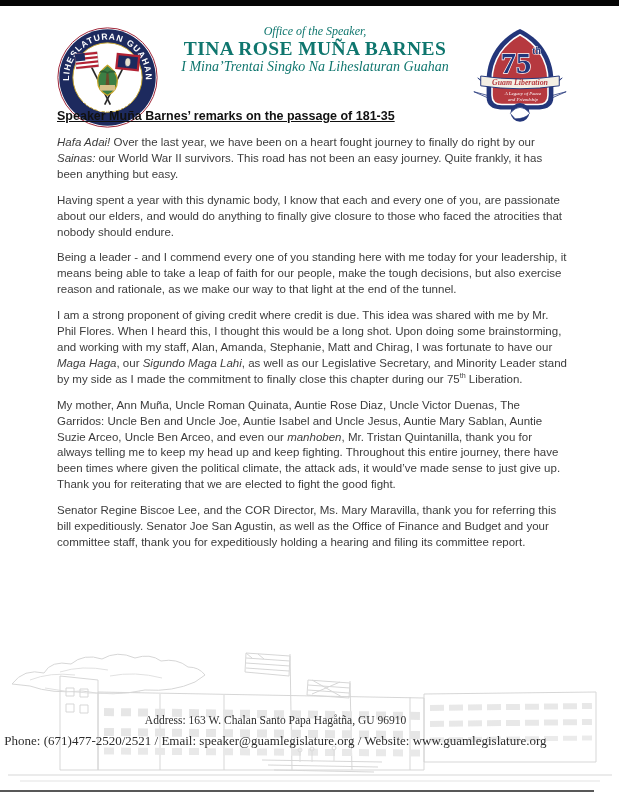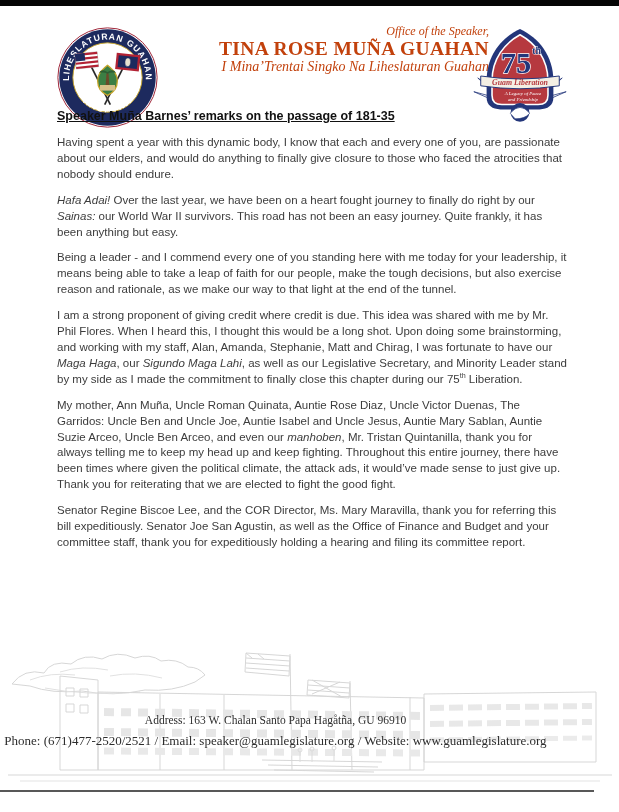--- a/index.html
+++ b/index.html
@@ -5,21 +5,21 @@
   html,body { margin:0; padding:0; background:#ffffff; }
   .page {
     position:relative; width:619px; height:812px; background:#ffffff;
     overflow:hidden; font-family:"Liberation Sans", sans-serif;
   }
   .top-bar { position:absolute; top:0; left:0; width:619px; height:6px; background:#050505; }
 
   
   .seal   { position:absolute; left:56px;  top:26px; width:103px; height:103px; }
   .lib-logo { position:absolute; left:466px; top:26px; width:108px; height:101px; }
-  .header-text { position:absolute; left:141px; right:130px; top:25px; text-align:right; color:#c2410c; }
+  .header-text { position:absolute; left:141px; right:130px; top:25px; text-align:center; color:#0f766e; }
   .office-line { font-family:"Liberation Serif", serif; font-style:italic; font-size:12px; line-height:13px; }
   .speaker-name { font-family:"Liberation Serif", serif; font-weight:bold; font-size:19.5px; line-height:21px; letter-spacing:0.4px; }
   .legislature-line { font-family:"Liberation Serif", serif; font-style:italic; font-size:14px; line-height:14px; margin-top:1px; }
 
   
   .doc-title {
     position:absolute; left:57px; top:109px;
     font-size:12.5px; font-weight:bold; color:#111111;
     text-decoration:underline;
   }
@@ -85,21 +85,21 @@
     <g>
       <path d="M55 42 C62.5 48 65.5 52 65.5 58.5 C65.5 66.5 61 71.5 55 74 C49 71.5 44.5 66.5 44.5 58.5 C44.5 52 47.5 48 55 42 Z" fill="#3b7f44" stroke="#c8a52a" stroke-width="1.4"></path>
       <rect x="47" y="63" width="16" height="6" fill="#d8c08a"></rect>
       <path d="M53 63 L54 50 L56 50 L57 63 Z" fill="#6b4a2a"></path>
       <path d="M55 49 q-7 -4 -9 1 q6 -1 9 1 q3 -2 9 -1 q-2 -5 -9 -1 Z" fill="#2c5e33"></path>
     </g>
   </svg>
 
   <div class="header-text">
     <div class="office-line">Office of the Speaker,</div>
-    <div class="speaker-name">TINA ROSE MUÑA GUAHAN</div>
+    <div class="speaker-name">TINA ROSE MUÑA BARNES</div>
     <div class="legislature-line">I Mina’Trentai Singko Na Liheslaturan Guahan</div>
   </div>
 
   <svg class="lib-logo" viewBox="0 0 110 101">
 
     <g stroke="#23367a" stroke-width="0.8" fill="#ffffff">
       <path d="M40 80 L8 66 L34 73 L12 52 L36 68 L24 44 L42 64 Z"></path>
       <path d="M70 80 L102 66 L76 73 L98 52 L74 68 L86 44 L68 64 Z"></path>
     </g>
 
@@ -117,22 +117,22 @@
 
     <g>
       <circle cx="55" cy="87" r="9.5" fill="#23367a"></circle>
       <path d="M45 88 Q55 76 65 88 Q59.5 94 50 93.5 Z" fill="#ffffff" stroke="#23367a" stroke-width="0.6"></path>
     </g>
   </svg>
 
   <div class="doc-title">Speaker Muña Barnes’ remarks on the passage of 181-35</div>
 
   <main class="body-text">
+      <p><em>Hafa Adai!</em><span> Over the last year, we have been on a heart fought journey to finally do right by our </span><em>Sainas:</em><span> our World War II survivors. This road has not been an easy journey. Quite frankly, it has been anything but easy.</span></p>
       <p><span>Having spent a year with this dynamic body, I know that each and every one of you, are passionate about our elders, and would do anything to finally give closure to those who faced the atrocities that nobody should endure.</span></p>
-      <p><em>Hafa Adai!</em><span> Over the last year, we have been on a heart fought journey to finally do right by our </span><em>Sainas:</em><span> our World War II survivors. This road has not been an easy journey. Quite frankly, it has been anything but easy.</span></p>
       <p><span>Being a leader - and I commend every one of you standing here with me today for your leadership, it means being able to take a leap of faith for our people, make the tough decisions, but also exercise reason and rationale, as we make our way to that light at the end of the tunnel.</span></p>
       <p><span>I am a strong proponent of giving credit where credit is due. This idea was shared with me by Mr. Phil Flores. When I heard this, I thought this would be a long shot. Upon doing some brainstorming, and working with my staff, Alan, Amanda, Stephanie, Matt and Chirag, I was fortunate to have our </span><em>Maga Haga</em><span>, our </span><em>Sigundo Maga Lahi</em><span>, as well as our Legislative Secretary, and Minority Leader stand by my side as I made the commitment to finally close this chapter during our 75</span><sup>th</sup><span> Liberation.</span></p>
       <p><span>My mother, Ann Muña, Uncle Roman Quinata, Auntie Rose Diaz, Uncle Victor Duenas, The Garridos: Uncle Ben and Uncle Joe, Auntie Isabel and Uncle Jesus, Auntie Mary Sablan, Auntie Suzie Arceo, Uncle Ben Arceo, and even our </span><em>manhoben</em><span>, Mr. Tristan Quintanilla, thank you for always telling me to keep my head up and keep fighting. Throughout this entire journey, there have been times where given the political climate, the attack ads, it would’ve made sense to just give up. Thank you for reiterating that we are elected to fight the good fight.</span></p>
       <p><span>Senator Regine Biscoe Lee, and the COR Director, Ms. Mary Maravilla, thank you for referring this bill expeditiously. Senator Joe San Agustin, as well as the Office of Finance and Budget and your committee staff, thank you for expeditiously holding a hearing and filing its committee report.</span></p>
     </main>
 
   <svg class="watermark" width="619" height="152" viewBox="0 0 619 152">
     <g stroke="#d2d2d2" fill="none" stroke-width="1" opacity="0.9">
 
       <g>

